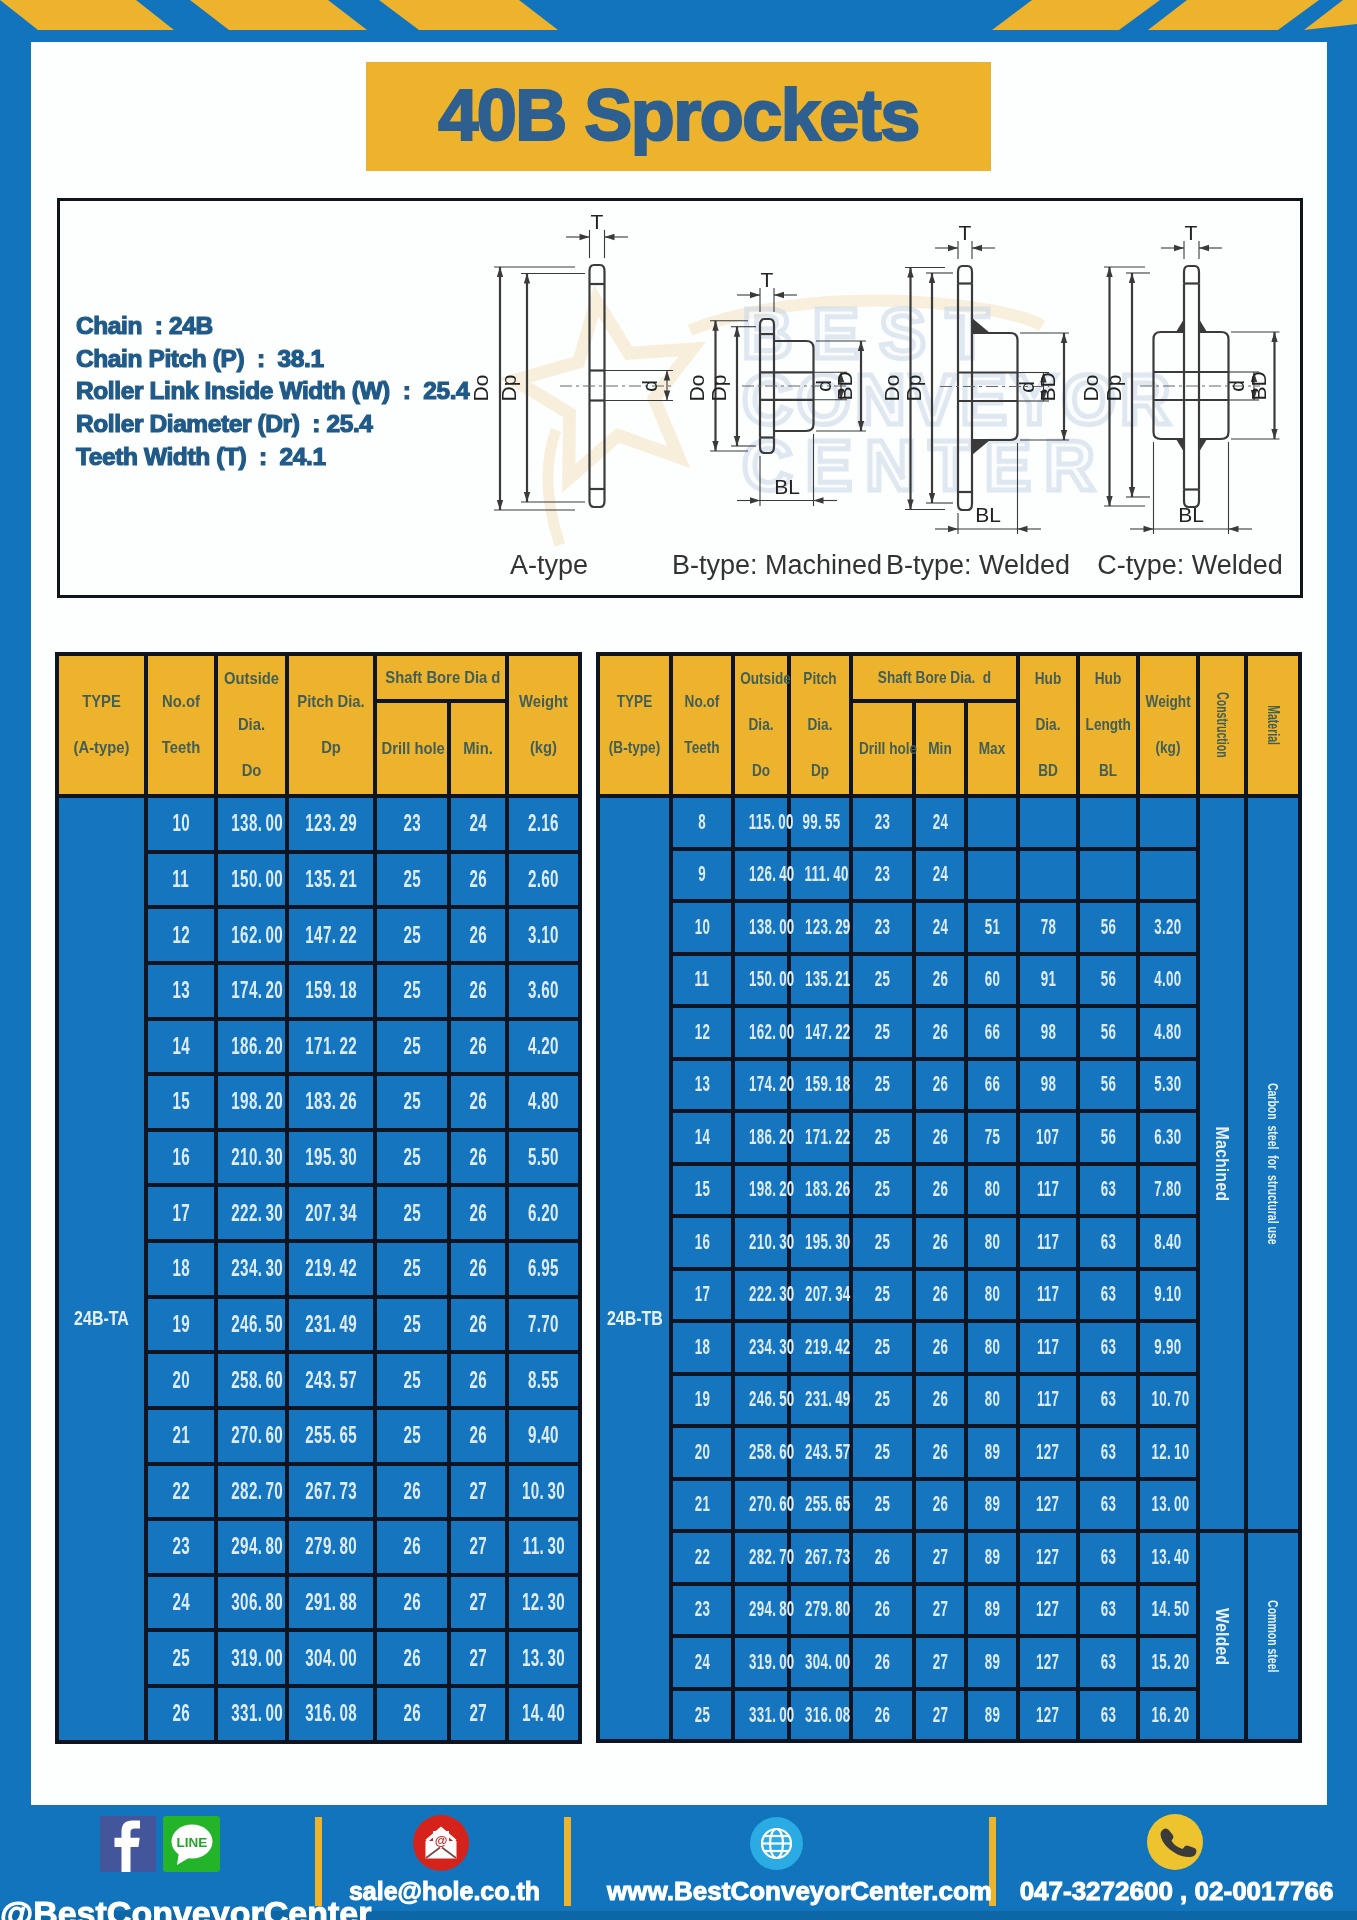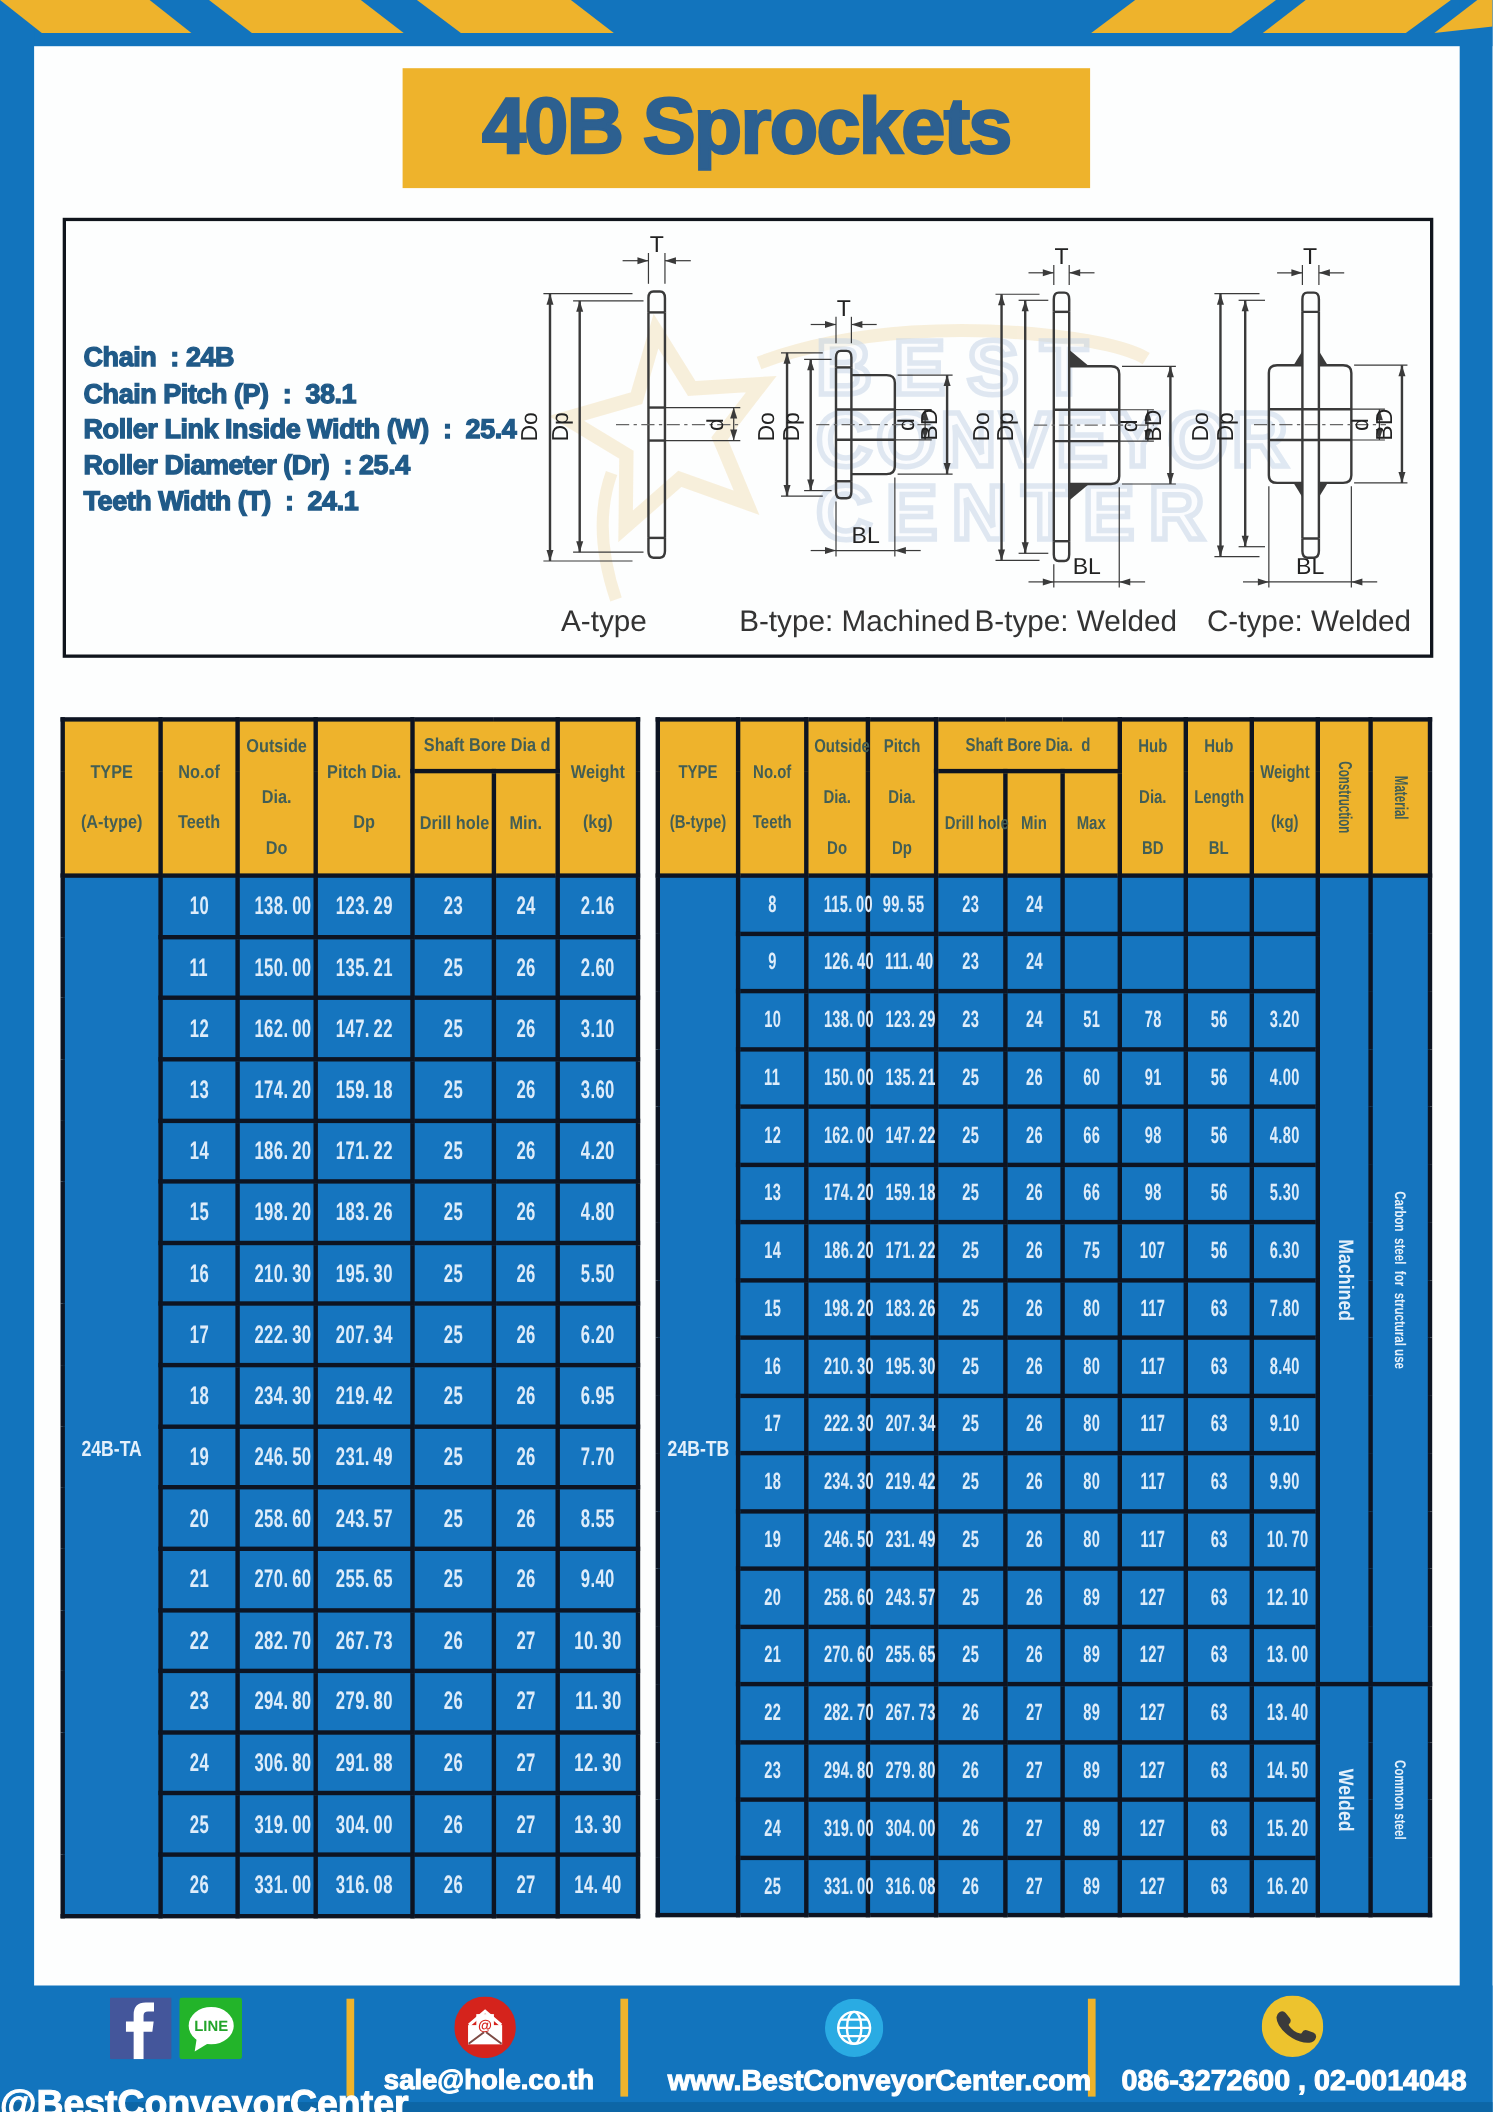--- a/index.html
+++ b/index.html
@@ -804,12 +804,12 @@
 <circle cx="28" cy="28" r="28" fill="#edc32e"></circle>
 <path d="M18.5,13.5 Q23,11.5 25.2,15.5 L28.8,22 Q30.5,25.5 26.8,28.2 Q26,28.8 26.5,30 Q28,33.5 30.8,36.3 Q33.6,39 37,40.6 Q38.2,41.1 38.9,40.3 Q41.5,36.5 45,38.3 L51.5,42 Q55.5,44.3 53.3,48.6 Q51,53 45.5,52.5 Q36,51.5 27.5,44 Q19,36.5 15.5,27.5 Q13.5,22 14.5,18 Q15.2,15 18.5,13.5 Z" fill="#3b3b3b" transform="rotate(-10 28 28) scale(0.82) translate(4 3)"></path>
 </svg>
 
 <div class="abs ft" style="left:0px;top:1877px;width:318px;text-align:center;font-size:34px;margin-top:17px;">@BestConveyorCenter</div>
 
 <div class="abs ft" style="left:322px;top:1877px;width:245px;text-align:center;font-size:25px;">sale@hole.co.th</div>
 
 <div class="abs ft" style="left:571px;top:1876px;width:457px;text-align:center;font-size:26px;">www.BestConveyorCenter.com</div>
 
-<div class="abs ft" style="left:996px;top:1876px;width:361px;text-align:center;font-size:26px;">086-3272600 , 02-0014048</div>
+<div class="abs ft" style="left:996px;top:1876px;width:361px;text-align:center;font-size:26px;">047-3272600 , 02-0017766</div>
 </body></html>

